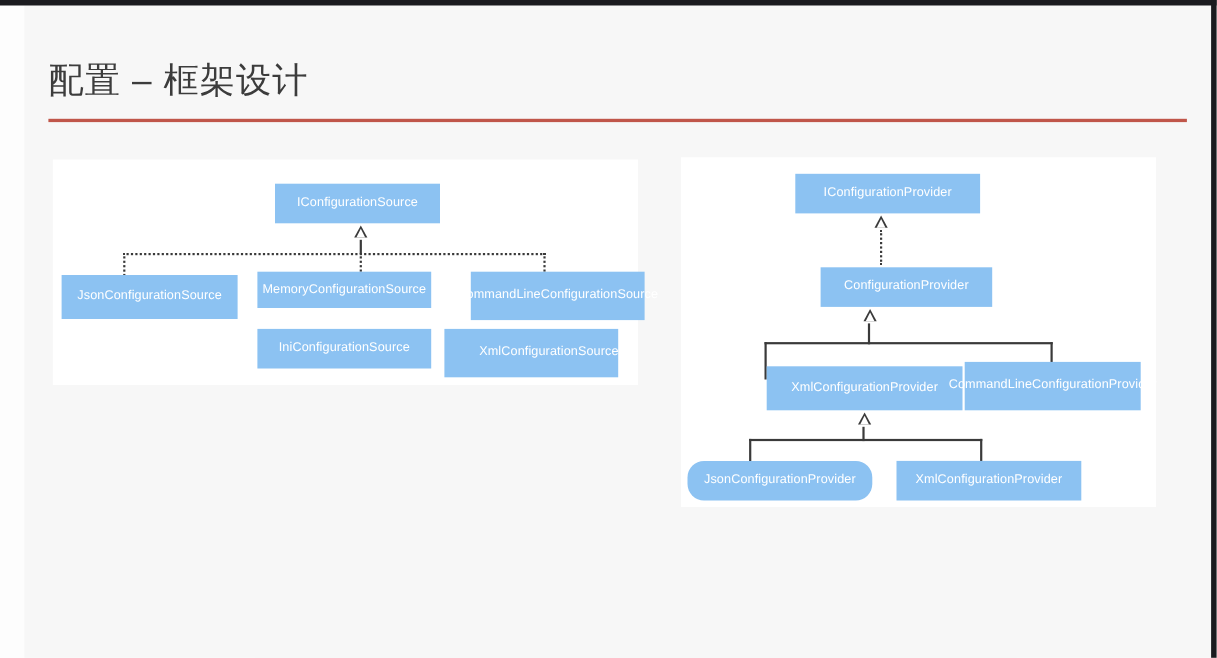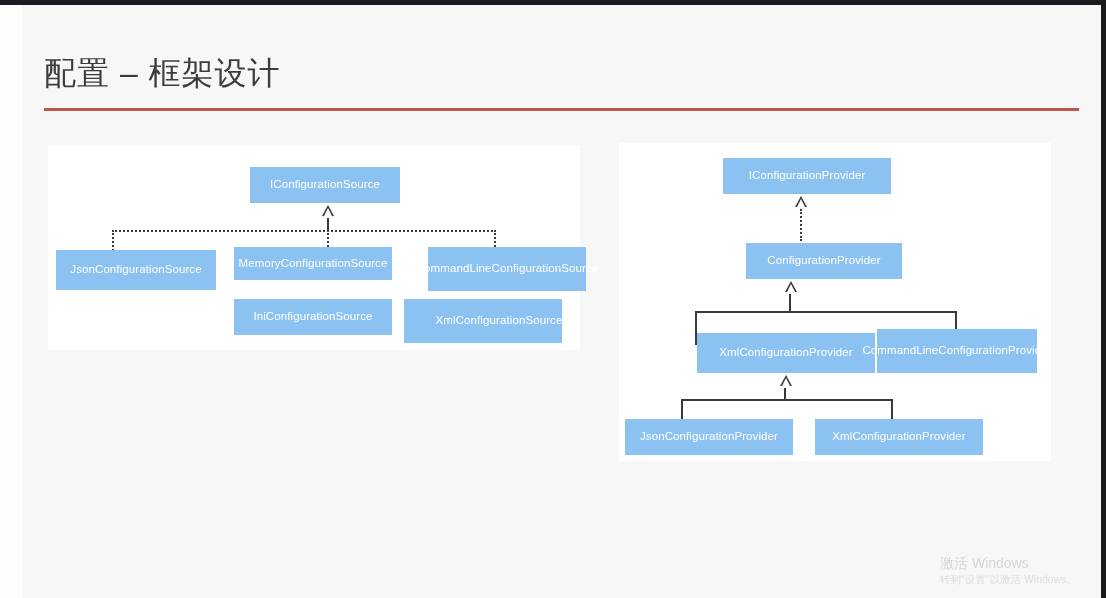--- a/index.html
+++ b/index.html
@@ -207,28 +207,24 @@
       <div class="uml-box" style="left:78px; top:190px; width:178px; height:40px;">XmlConfigurationProvider</div>
 
       <div class="uml-box" style="left:258px; top:186px; width:160px; height:44px;">CommandLineConfigurationProvider</div>
 
       <div class="arrow-up" style="left:161px; top:232px;"></div>
       <div class="solid-v" style="left:165px; top:245px; height:13px;"></div>
       <div class="solid-h" style="left:62px; top:256px; width:212px;"></div>
       <div class="solid-v" style="left:62px;  top:256px; height:30px;"></div>
       <div class="solid-v" style="left:272px; top:256px; height:30px;"></div>
 
-      <div class="uml-box" style="left:6px; top:276px; width:168px; height:36px;">JsonConfigurationProvider</div>
+      <div class="uml-box" style="left:6px; top:276px; width:168px; height:36px;border-radius:15px;">JsonConfigurationProvider</div>
 
       <div class="uml-box" style="left:196px; top:276px; width:168px; height:36px;">XmlConfigurationProvider</div>
     </div>
 
-    <div class="watermark">
-      <div class="wm-line1">激活 Windows</div>
-      <div class="wm-line2">转到"设置"以激活 Windows。</div>
-    </div>
 
   </div>
 
   <div class="left-gutter"></div>
   <div class="top-bar"></div>
   <div class="right-edge"></div>
 </div>
 
 </body></html>

